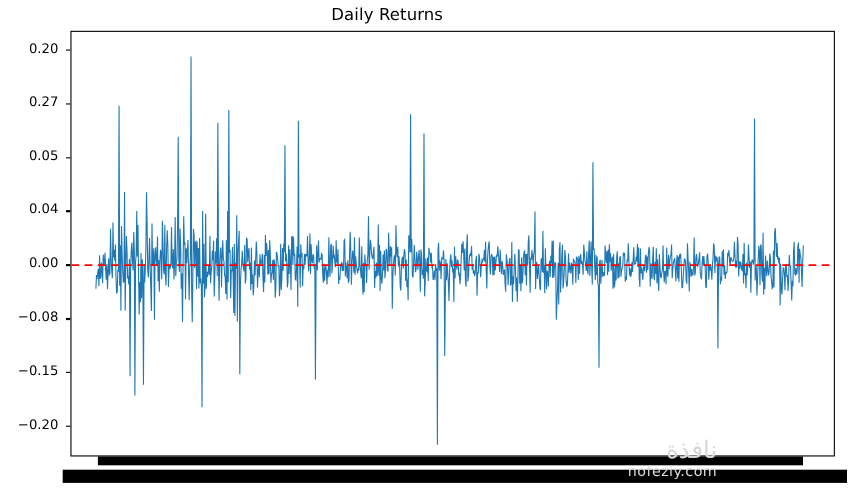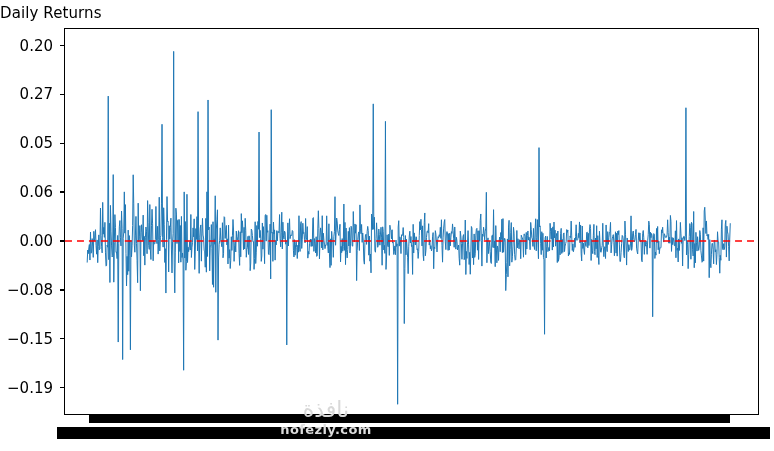--- a/index.html
+++ b/index.html
@@ -16,20 +16,21 @@
     width: 774px;
     height: 451px;
     background: #ffffff;
     overflow: hidden;
   }
   #chart-title {
     position: absolute;
     left: 0;
     top: 4px;
     width: 704px;
+    text-align: center;
     font-size: 15px;
     color: #000000;
     letter-spacing: 0.1px;
     font-family: "DejaVu Sans", sans-serif;
   }
   #plot-area {
     position: absolute;
     left: 64px;
     top: 28px;
     width: 695px;
@@ -57,21 +58,21 @@
   .ytick-row {
     position: absolute;
     left: 0;
     width: 64px;
     height: 0;
   }
   .ytick-label {
     position: absolute;
     right: 11px;
     top: -9px;
-    font-size: 15px;
+    font-size: 12px;
     color: #000000;
     text-align: right;
     white-space: nowrap;
     font-family: "DejaVu Sans", sans-serif;
   }
   .ytick-mark {
     position: absolute;
     right: 0;
     top: -0.7px;
     width: 4px;
@@ -92,36 +93,35 @@
     left: 57px;
     top: 427px;
     width: 713px;
     height: 12px;
   }
   #watermark {
     position: absolute;
     left: 0;
     top: 398px;
     width: 652px;
-    text-align: center;
+    text-align: right;
     pointer-events: none;
   }
   #watermark-arabic {
     font-size: 22px;
     color: #d8d8d8;
     line-height: 24px;
     font-family: "DejaVu Sans", sans-serif;
   }
   #watermark-domain {
     font-size: 13px;
     color: #dcdcdc;
     line-height: 15px;
     letter-spacing: 0.4px;
     font-family: "DejaVu Sans", sans-serif;
-    font-weight: bold;
   }
 </style>
 </head>
 <body>
 
 <div id="figure">
 
   <div id="chart-title">Daily Returns</div>
 
   <div id="plot-area">
@@ -138,37 +138,37 @@
       </div>
       <div class="ytick-row" style="top: 94.4545px;">
         <div class="ytick-label">0.27</div>
         <div class="ytick-mark"></div>
       </div>
       <div class="ytick-row" style="top: 143.318px;">
         <div class="ytick-label">0.05</div>
         <div class="ytick-mark"></div>
       </div>
       <div class="ytick-row" style="top: 192.182px;">
-        <div class="ytick-label">0.06</div>
+        <div class="ytick-label">0.04</div>
         <div class="ytick-mark"></div>
       </div>
       <div class="ytick-row" style="top: 241.045px;">
         <div class="ytick-label">0.00</div>
         <div class="ytick-mark"></div>
       </div>
       <div class="ytick-row" style="top: 289.909px;">
         <div class="ytick-label">−0.08</div>
         <div class="ytick-mark"></div>
       </div>
       <div class="ytick-row" style="top: 338.773px;">
         <div class="ytick-label">−0.15</div>
         <div class="ytick-mark"></div>
       </div>
       <div class="ytick-row" style="top: 387.636px;">
-        <div class="ytick-label">−0.19</div>
+        <div class="ytick-label">−0.20</div>
         <div class="ytick-mark"></div>
       </div>
     </div>
 
   <div class="redaction-bar" id="redaction-1"></div>
   <div class="redaction-bar" id="redaction-2"></div>
 
   <div id="watermark">
     <div id="watermark-arabic">نافذة</div>
     <div id="watermark-domain">nofezly.com</div>

